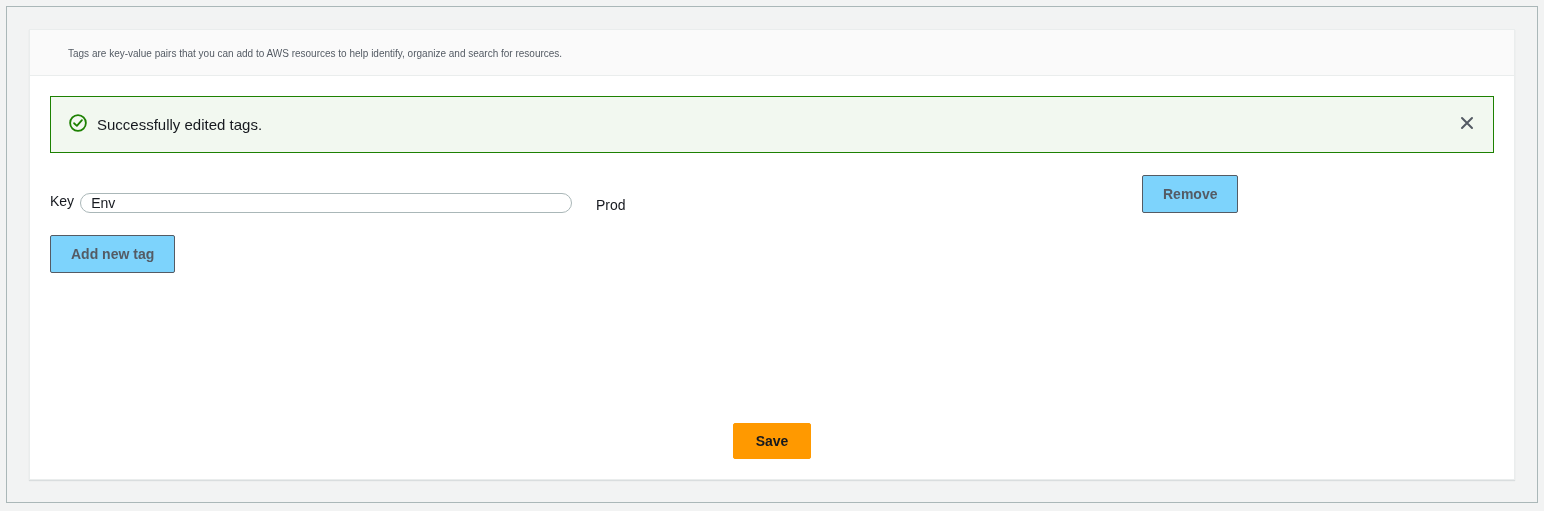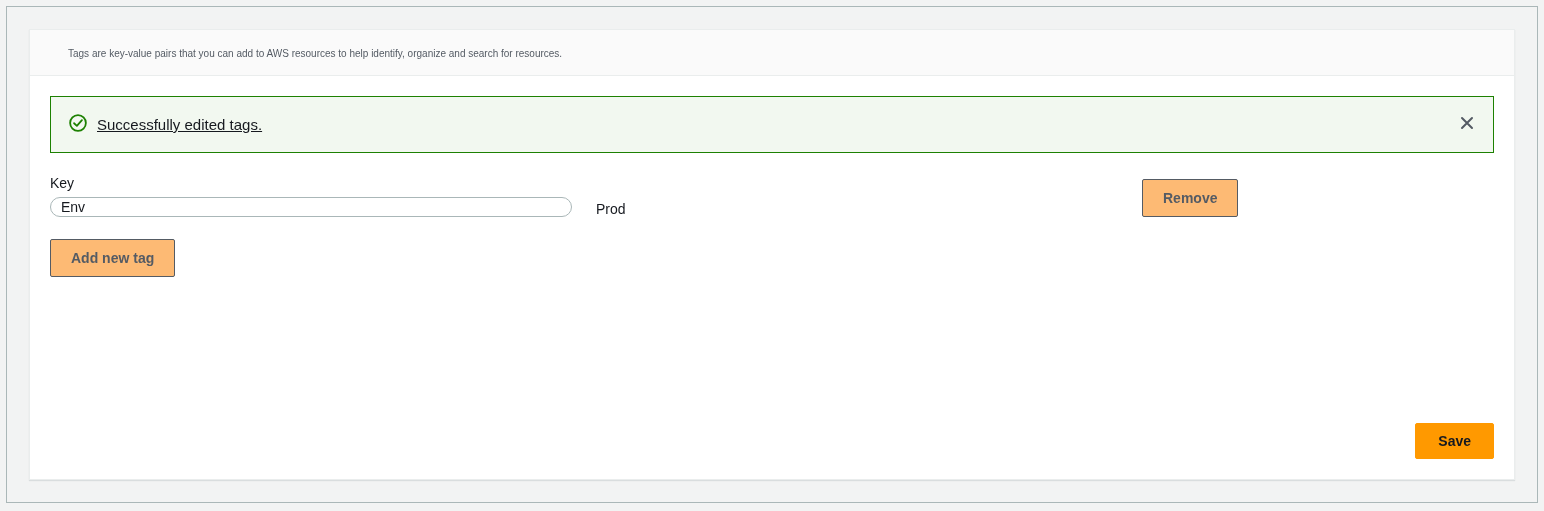--- a/index.html
+++ b/index.html
@@ -65,21 +65,20 @@
       flex-direction: column;
     }
     .alert {
       border: 1px solid #1d8102;
       background: #f2f8f0;
       padding: 14px 14px 14px 18px;
       display: flex;
       align-items: center;
       gap: 10px;
       margin-bottom: 22px;
-      text-decoration: underline;
     }
     .alert-icon {
       width: 18px;
       height: 18px;
       flex: 0 0 auto;
     }
     .alert-text {
       flex: 1;
       font-size: 15px;
       color: #16191f;
@@ -99,63 +98,63 @@
       stroke-width: 2;
     }
     .form-row {
       display: flex;
       gap: 24px;
       align-items: flex-end;
       margin-bottom: 22px;
     }
     .form-col {
       display: flex;
-      flex-direction: column;
+      flex-direction: row;
       gap: 6px;
     }
     .form-col.key { width: 522px; }
     .form-col.value { width: 522px; }
     .form-label {
       font-size: 14px;
       color: #16191f;
     }
     .text-input {
       width: 100%;
       height: 20px;
       border: 1px solid #aab7b8;
       border-radius: 13px;
       padding: 6px 10px;
       font-size: 14px;
       font-family: inherit;
       color: #16191f;
     }
     .btn {
       border: 1px solid #545b64;
-      background: #fdba74;
+      background: #7dd3fc;
       color: #545b64;
       font-weight: 700;
       font-size: 14px;
       padding: 8px 20px;
       border-radius: 2px;
       cursor: pointer;
       font-family: inherit;
       height: 38px;
     }
     .btn-add {
       align-self: flex-start;
     }
     .hint {
       margin-top: 6px;
       font-size: 13px;
       color: #545b64;
     }
     .footer {
       margin-top: auto;
       display: flex;
-      justify-content: flex-end;
+      justify-content: center;
     }
     .btn-primary {
       background: #ff9900;
       border: 1px solid #ff9900;
       color: #16191f;
       font-weight: 700;
       font-size: 14px;
       padding: 8px 22px;
       border-radius: 2px;
       cursor: pointer;

